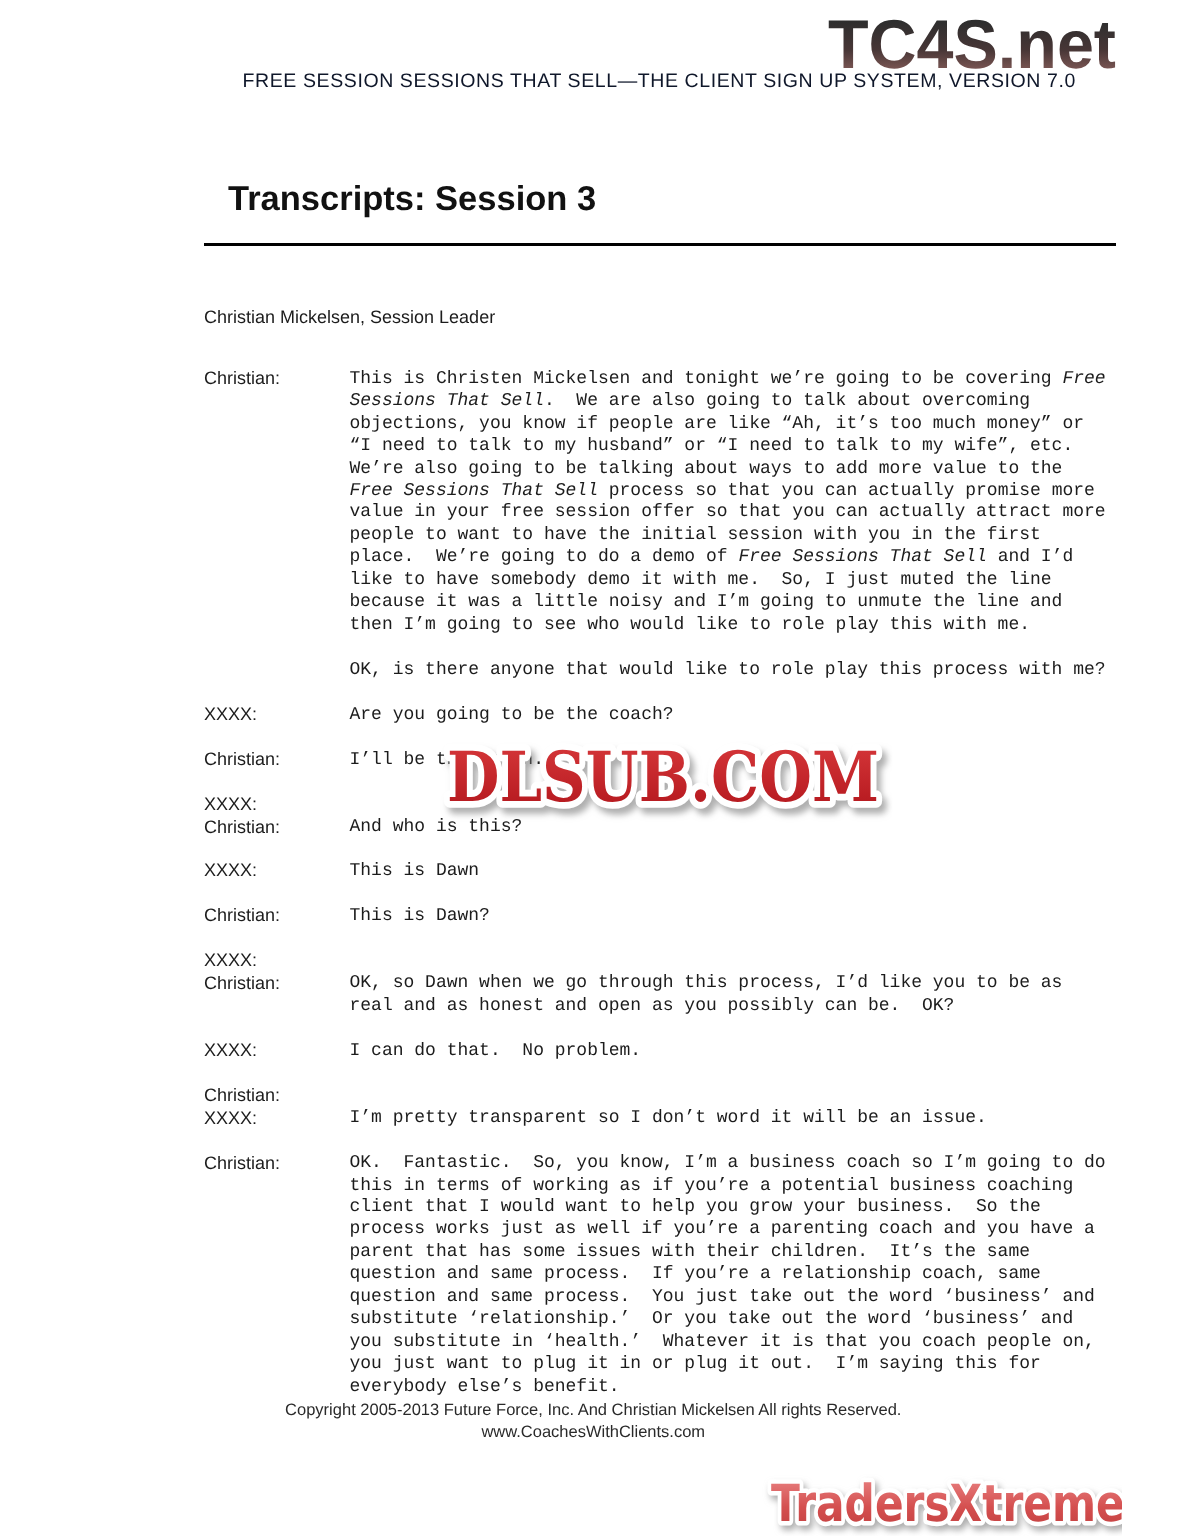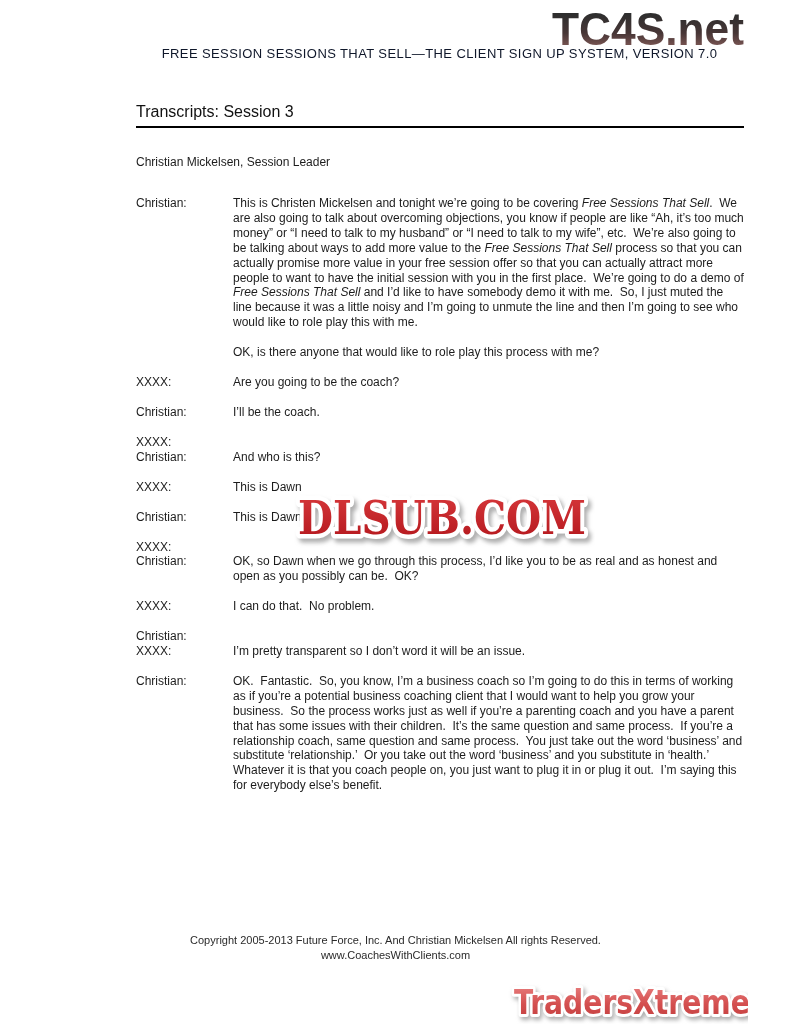--- a/index.html
+++ b/index.html
@@ -7,27 +7,27 @@
     position:relative; width:705px; height:1024px; background:#ffffff;
     font-family:"Liberation Sans", sans-serif; color:#1c1c1c; overflow:hidden;
     margin:0 auto;
   }
   .doc-header {
     position:absolute; top:46px; left:0; width:100%;
     text-align:center; font-size:13px; letter-spacing:0.4px; color:#0f172a;padding-left:44px;
   }
   .tc4s-logo { position:absolute; top:3px; right:1px; }
   .content { position:absolute; top:103px; left:93px; width:608px; }
-  .title { margin:0; font-size:16px; font-weight:400; color:#111; }
+  .title { margin:16px; font-size:23px; font-weight:700; color:#111; }
   .rule { border:none; border-top:2.5px solid #000; margin:5px 0 0 0; }
-  .leader { margin-top:27px; font-size:12px; color:#1c1c1c; }
+  .leader { margin-top:40px; font-size:12px; color:#1c1c1c; }
   .transcript { margin-top:27px; }
   .row { display:flex; }
   .speaker { flex:0 0 97px; width:97px; font-size:12px; line-height:14.9px; }
-  .speech { flex:1; font-size:12px; line-height:14.9px; white-space:pre-wrap; }
+  .speech { flex:1; font-size:12px; line-height:14.9px; white-space:pre-wrap;font-family:Liberation Mono, monospace; }
   .para { margin:0 0 15px 0; }
   .it { font-style:italic; }
   .footer {
     position:absolute; top:933px; left:0; width:100%;
     text-align:center; font-size:11px; line-height:14.5px; color:#2a2a2a;
   }
   .dlsub-watermark { position:absolute; left:246px; top:484px; }
   .tx-watermark { position:absolute; left:464px; top:979px; }
 </style>
 </head>

